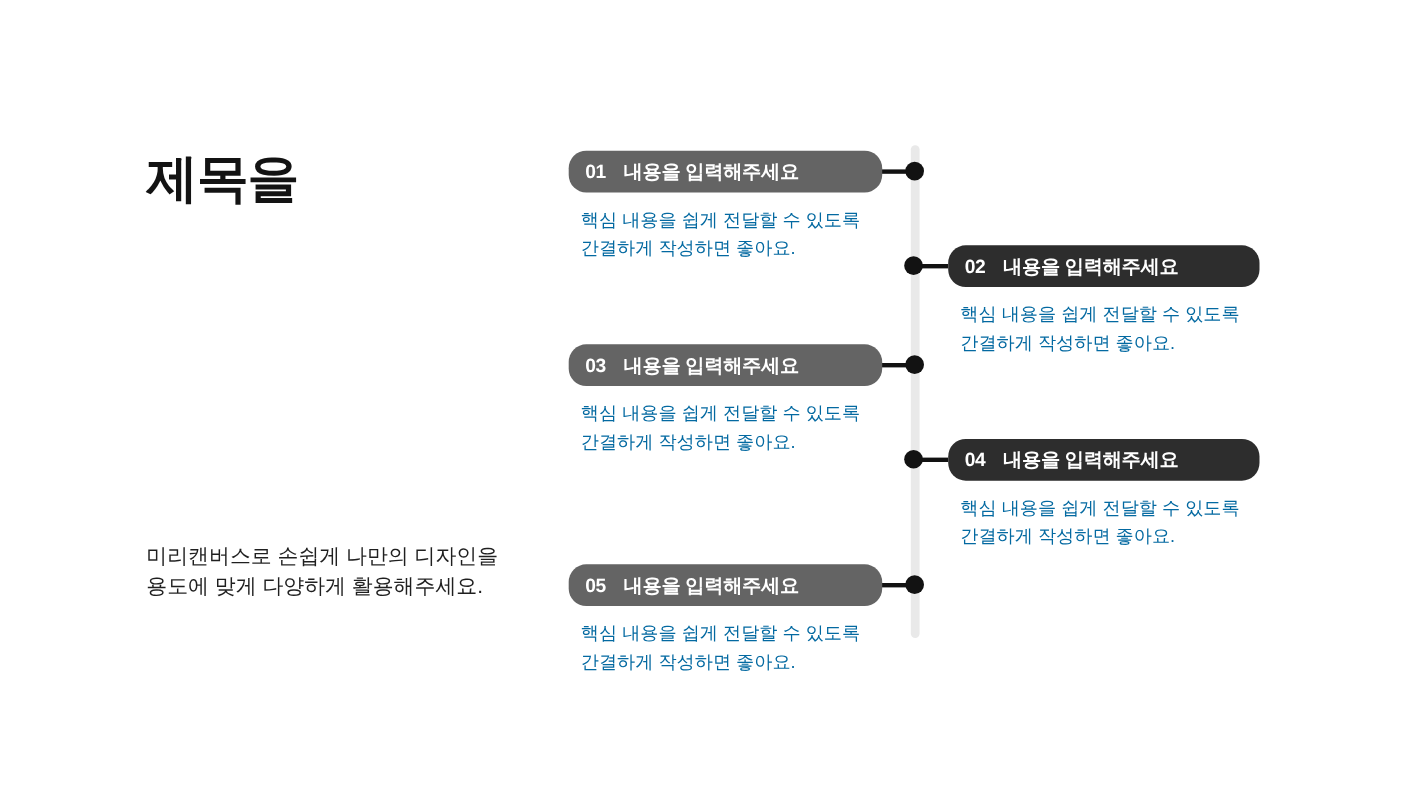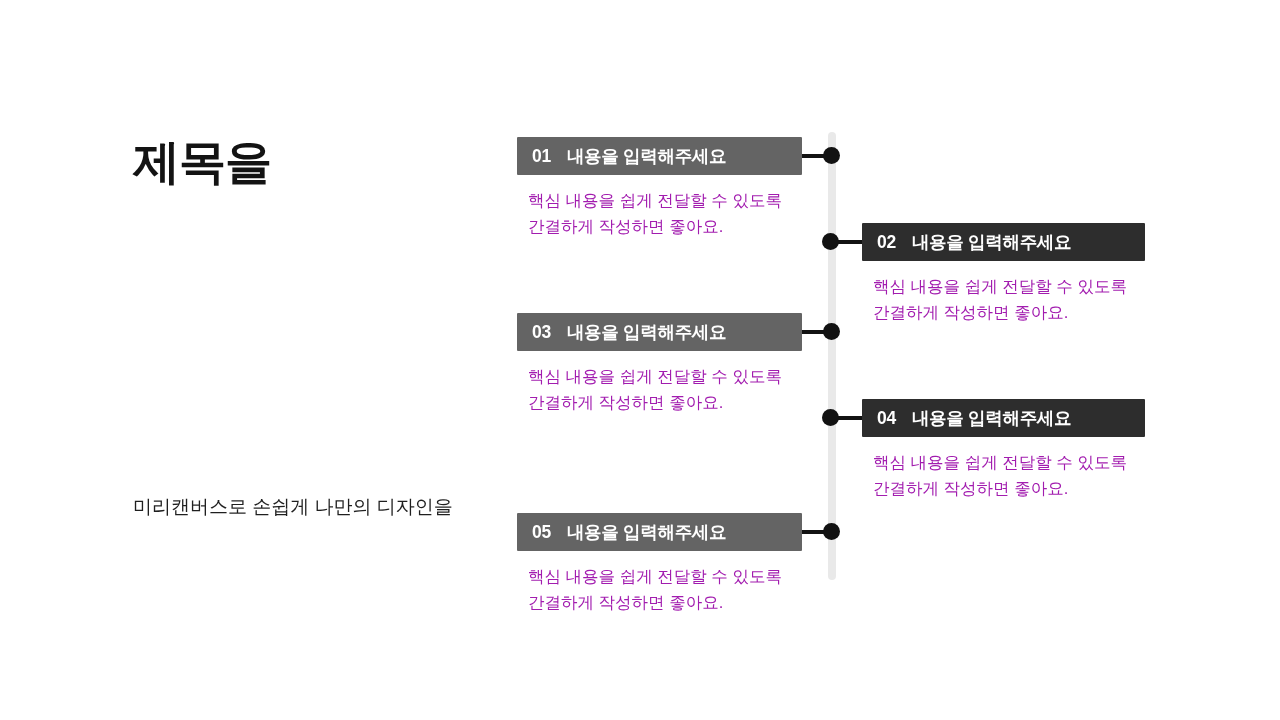--- a/index.html
+++ b/index.html
@@ -51,21 +51,21 @@
   .item { position: absolute; width: 285px; }
   .item-0 { left: 517px; top: 137px; }
   .item-1 { left: 862px; top: 223px; width: 283px; }
   .item-2 { left: 517px; top: 313px; }
   .item-3 { left: 862px; top: 399px; width: 283px; }
   .item-4 { left: 517px; top: 489px; margin-top: 24px; }
 
   .bar {
     position: relative;
     height: 38px;
-    border-radius: 1px;
+    border-radius: 16px;
     display: flex;
     align-items: center;
     padding-left: 15px;
     color: #ffffff;
     font-weight: 700;
     font-size: 17.5px;
     letter-spacing: -0.3px;
     white-space: nowrap;
     z-index: 2;
   }
@@ -92,36 +92,37 @@
     background: #121212;
     z-index: 3;
   }
   .item.left  .dot { left: 306px; }
   .item.right .dot { left: -40px; }
 
   .desc {
     margin-top: 12px;
     padding-left: 11px;
     font-size: 16.5px;
-    color: #a21caf;
+    color: #0369a1;
     line-height: 26px;
     white-space: nowrap;
   }
 </style>
 </head>
 <body>
 
 <div class="slide">
 
   <div class="title">
     <div>제목을</div>
   </div>
 
   <div class="intro">
     <div>미리캔버스로 손쉽게 나만의 디자인을</div>
+    <div>용도에 맞게 다양하게 활용해주세요.</div>
   </div>
 
   <div class="vline"></div>
 
   <div class="item item-0 left">
     <div class="connector"></div>
     <div class="dot"></div>
     <div class="bar">
       <span class="num">01</span>
       <span>내용을 입력해주세요</span>

